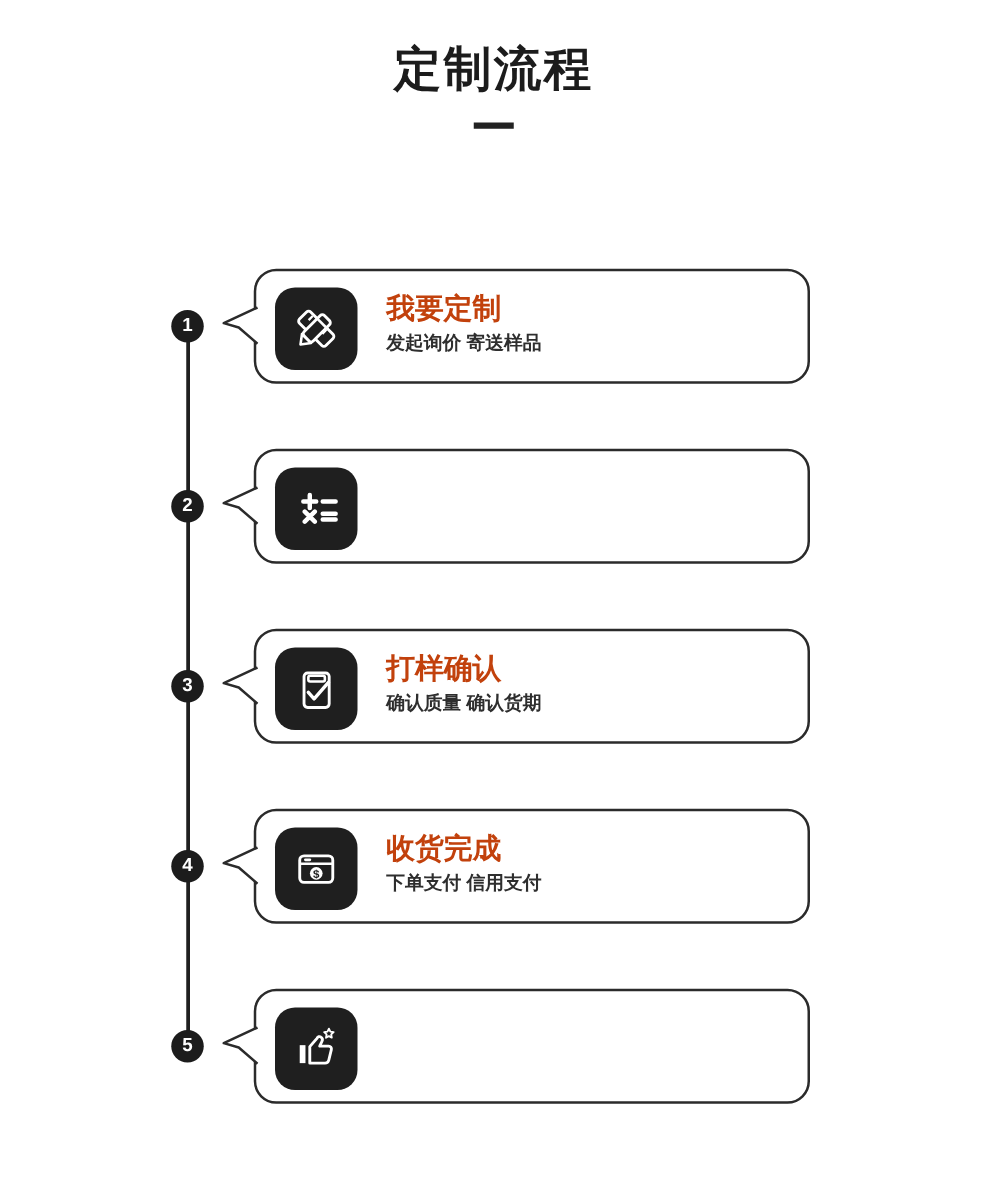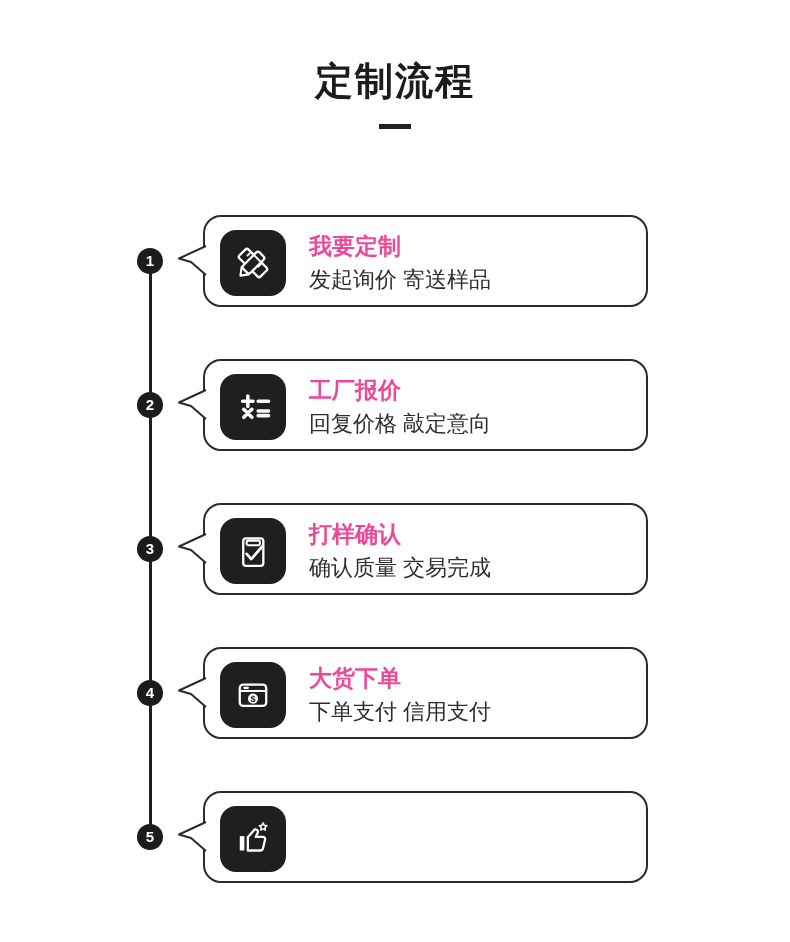--- a/index.html
+++ b/index.html
@@ -11,21 +11,21 @@
   .canvas {
     position: relative;
     width: 790px;
     height: 942px;
     background: #ffffff;
     overflow: hidden;
   }
   
   .page-title {
     margin: 0;
-    padding-top: 56px;
+    padding-top: 30px;
     text-align: center;
     font-size: 38px;
     font-weight: 800;
     letter-spacing: 2px;
     color: #1c1c1c;
   }
   .title-divider {
     width: 32px;
     height: 5px;
     background: #222222;
@@ -94,27 +94,27 @@
   .icon-box svg { width: 46px; height: 46px; }
   .card-texts {
     position: absolute;
     left: 104px;
     top: 15px;
     right: 10px;
   }
   .card-title {
     font-size: 23px;
     font-weight: bold;
-    color: #ec4899;
+    color: #c2410c;
     line-height: 1.25;
   }
   .card-subtitle {
     margin-top: 5px;
-    font-size: 22px;
-    font-weight: 400;
+    font-size: 15px;
+    font-weight: 700;
     color: #2e2e2e;
     line-height: 1.25;
   }
 </style>
 </head>
 <body>
 
 <div class="canvas">
 
   <h1 class="page-title">定制流程</h1>
@@ -152,64 +152,60 @@
     <div class="step-num">2</div>
     <svg class="card-pointer" width="31" height="31" viewBox="0 0 31 31">
       <path d="M30,1 L3,13.5 L15,17 L30,30" fill="#ffffff" stroke="#2b2b2b" stroke-width="2" stroke-linejoin="round"></path>
     </svg>
     <div class="step-card">
       <div class="icon-box">
         <svg viewBox="0 0 40 40">
           <path d="M15.5,10.5 V19.5 M11,15 H20 M24.5,15 H33.5 M12,22 L19,29 M19,22 L12,29 M24.5,23.5 H33.5 M24.5,27.5 H33.5" stroke="#ffffff" stroke-width="3.1" fill="none" stroke-linecap="round"></path>
         </svg>
       </div>
-      <div class="card-texts">
-        <div class="card-title">工厂报价</div>
-        <div class="card-subtitle">回复价格 敲定意向</div>
-      </div>
     </div>
   </div>
 
   <div class="step" style="top:503px">
     <div class="step-num">3</div>
     <svg class="card-pointer" width="31" height="31" viewBox="0 0 31 31">
       <path d="M30,1 L3,13.5 L15,17 L30,30" fill="#ffffff" stroke="#2b2b2b" stroke-width="2" stroke-linejoin="round"></path>
     </svg>
     <div class="step-card">
       <div class="icon-box">
         <svg viewBox="0 0 40 40">
           <rect x="11.5" y="9" width="17.5" height="24" rx="2.5" fill="none" stroke="#ffffff" stroke-width="2"></rect>
           <rect x="14.5" y="11" width="11.5" height="4" rx="1.2" fill="none" stroke="#ffffff" stroke-width="1.8"></rect>
           <path d="M14.5,22.5 L18.5,27 L28.5,15.5" fill="none" stroke="#ffffff" stroke-width="2.4" stroke-linecap="round" stroke-linejoin="round"></path>
         </svg>
       </div>
       <div class="card-texts">
         <div class="card-title">打样确认</div>
-        <div class="card-subtitle">确认质量 交易完成</div>
+        <div class="card-subtitle">确认质量 确认货期</div>
       </div>
     </div>
   </div>
 
   <div class="step" style="top:647px">
     <div class="step-num">4</div>
     <svg class="card-pointer" width="31" height="31" viewBox="0 0 31 31">
       <path d="M30,1 L3,13.5 L15,17 L30,30" fill="#ffffff" stroke="#2b2b2b" stroke-width="2" stroke-linejoin="round"></path>
     </svg>
     <div class="step-card">
       <div class="icon-box">
         <svg viewBox="0 0 40 40">
           <rect x="8.5" y="11" width="23" height="18.5" rx="3" fill="none" stroke="#ffffff" stroke-width="2"></rect>
           <path d="M8.5,16.5 H31.5" stroke="#ffffff" stroke-width="1.8"></path>
           <rect x="11.5" y="12.8" width="5" height="1.9" rx="0.9" fill="#ffffff"></rect>
           <circle cx="20" cy="23.2" r="4.4" fill="#ffffff"></circle>
           <text x="20" y="26.2" text-anchor="middle" font-size="8" font-weight="bold" fill="#1f1f1f" font-family="Liberation Sans, sans-serif">$</text>
         </svg>
       </div>
       <div class="card-texts">
-        <div class="card-title">大货下单</div>
+        <div class="card-title">收货完成</div>
         <div class="card-subtitle">下单支付 信用支付</div>
       </div>
     </div>
   </div>
 
   <div class="step" style="top:791px">
     <div class="step-num">5</div>
     <svg class="card-pointer" width="31" height="31" viewBox="0 0 31 31">
       <path d="M30,1 L3,13.5 L15,17 L30,30" fill="#ffffff" stroke="#2b2b2b" stroke-width="2" stroke-linejoin="round"></path>
     </svg>

